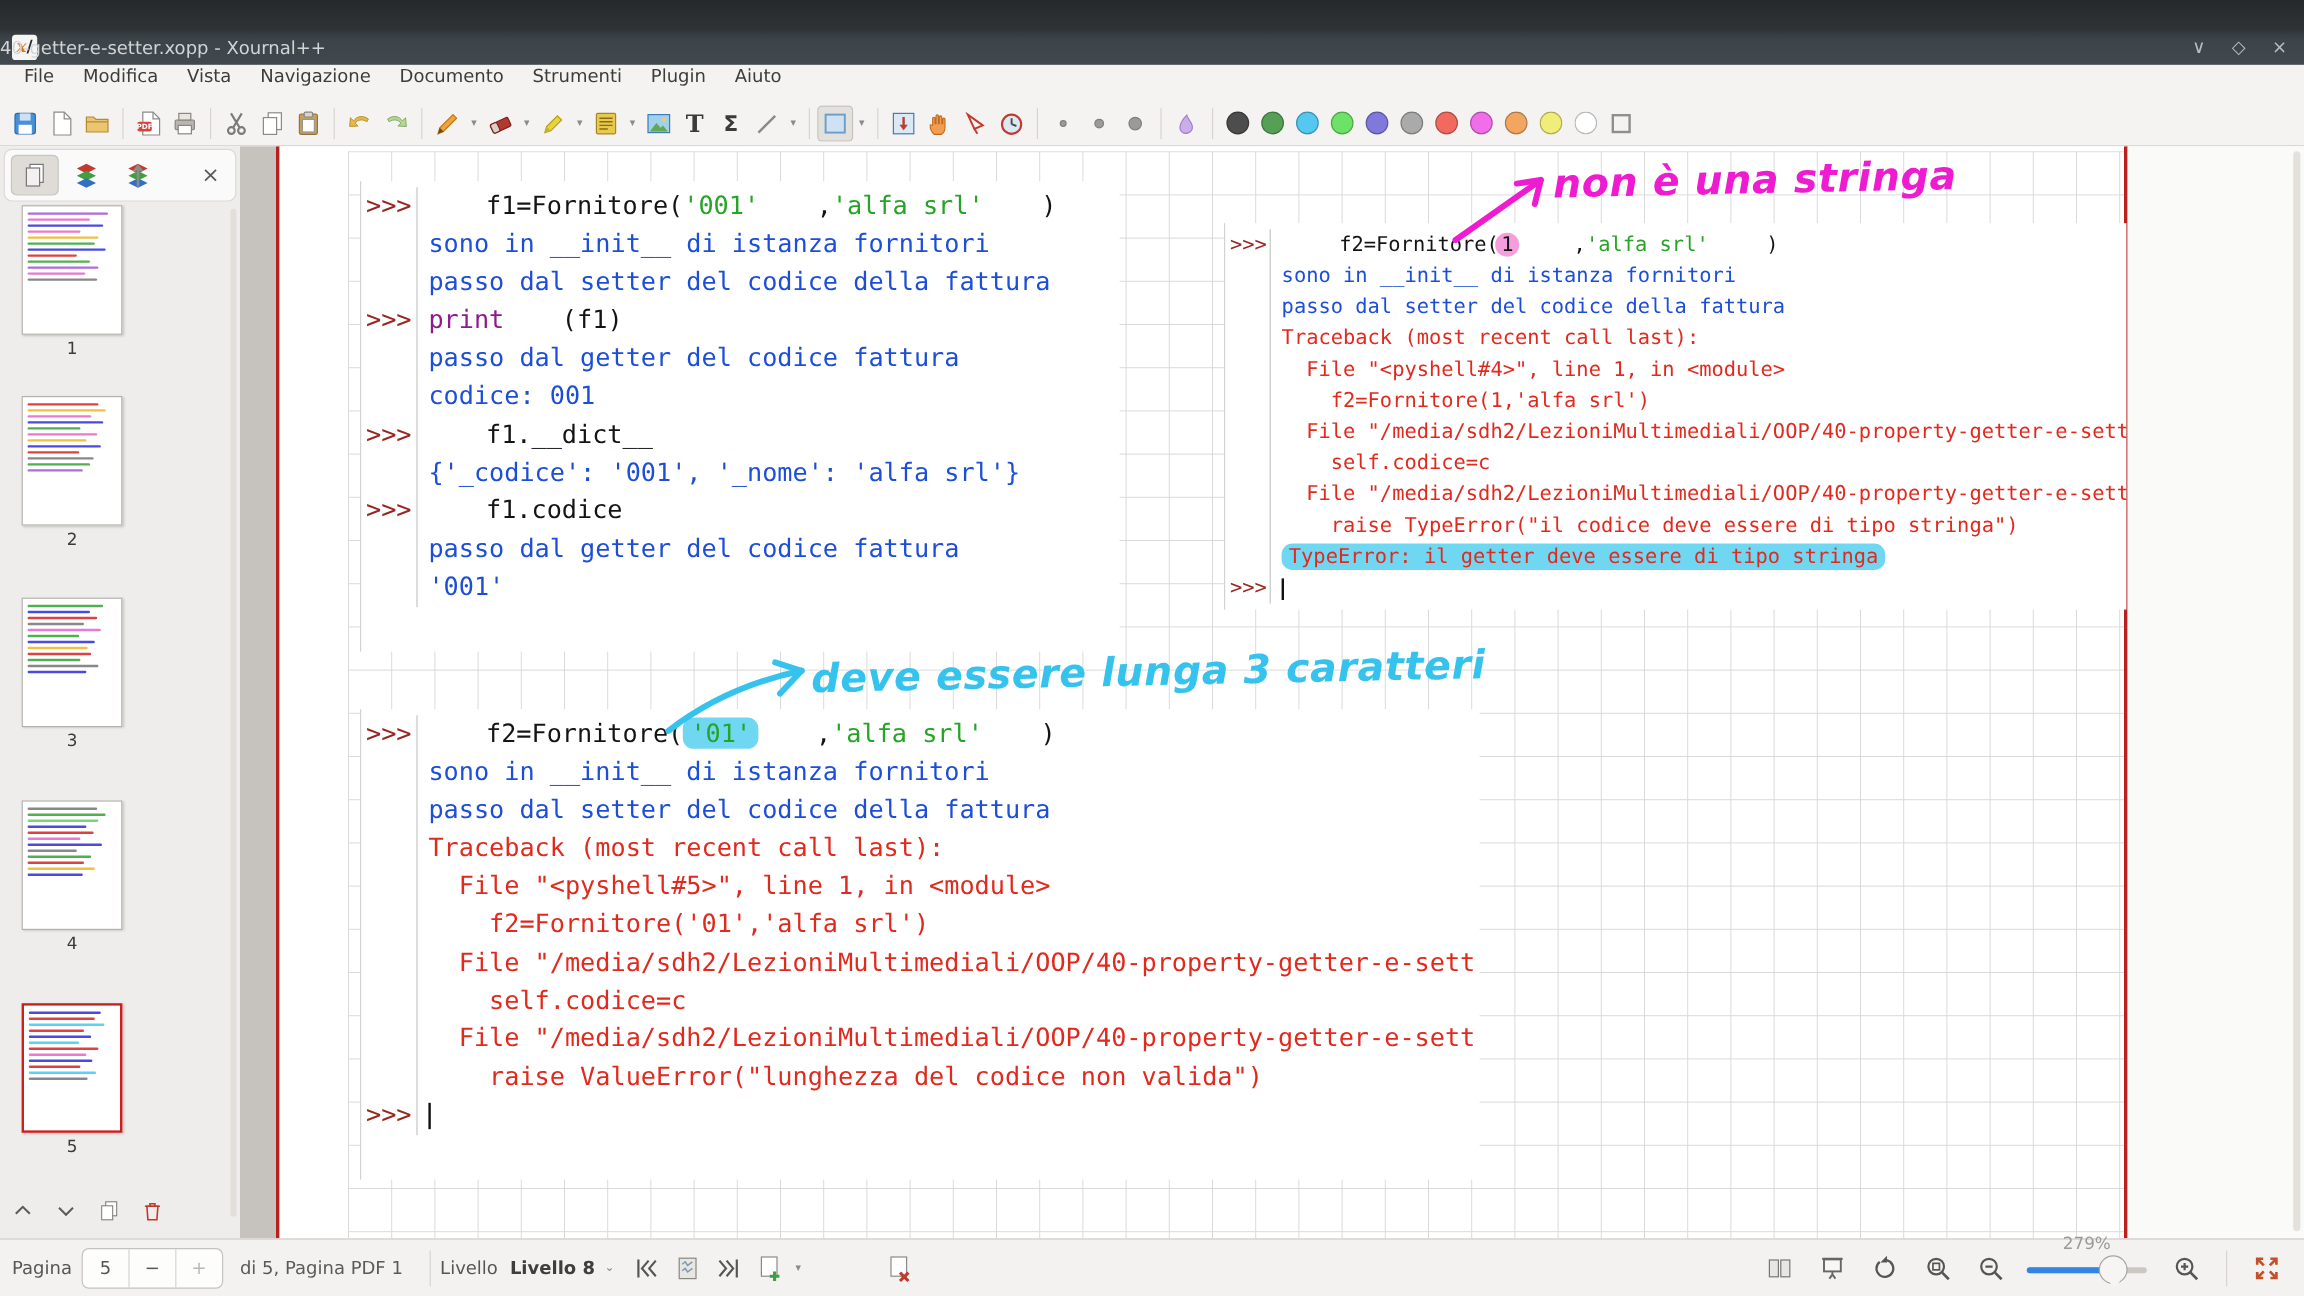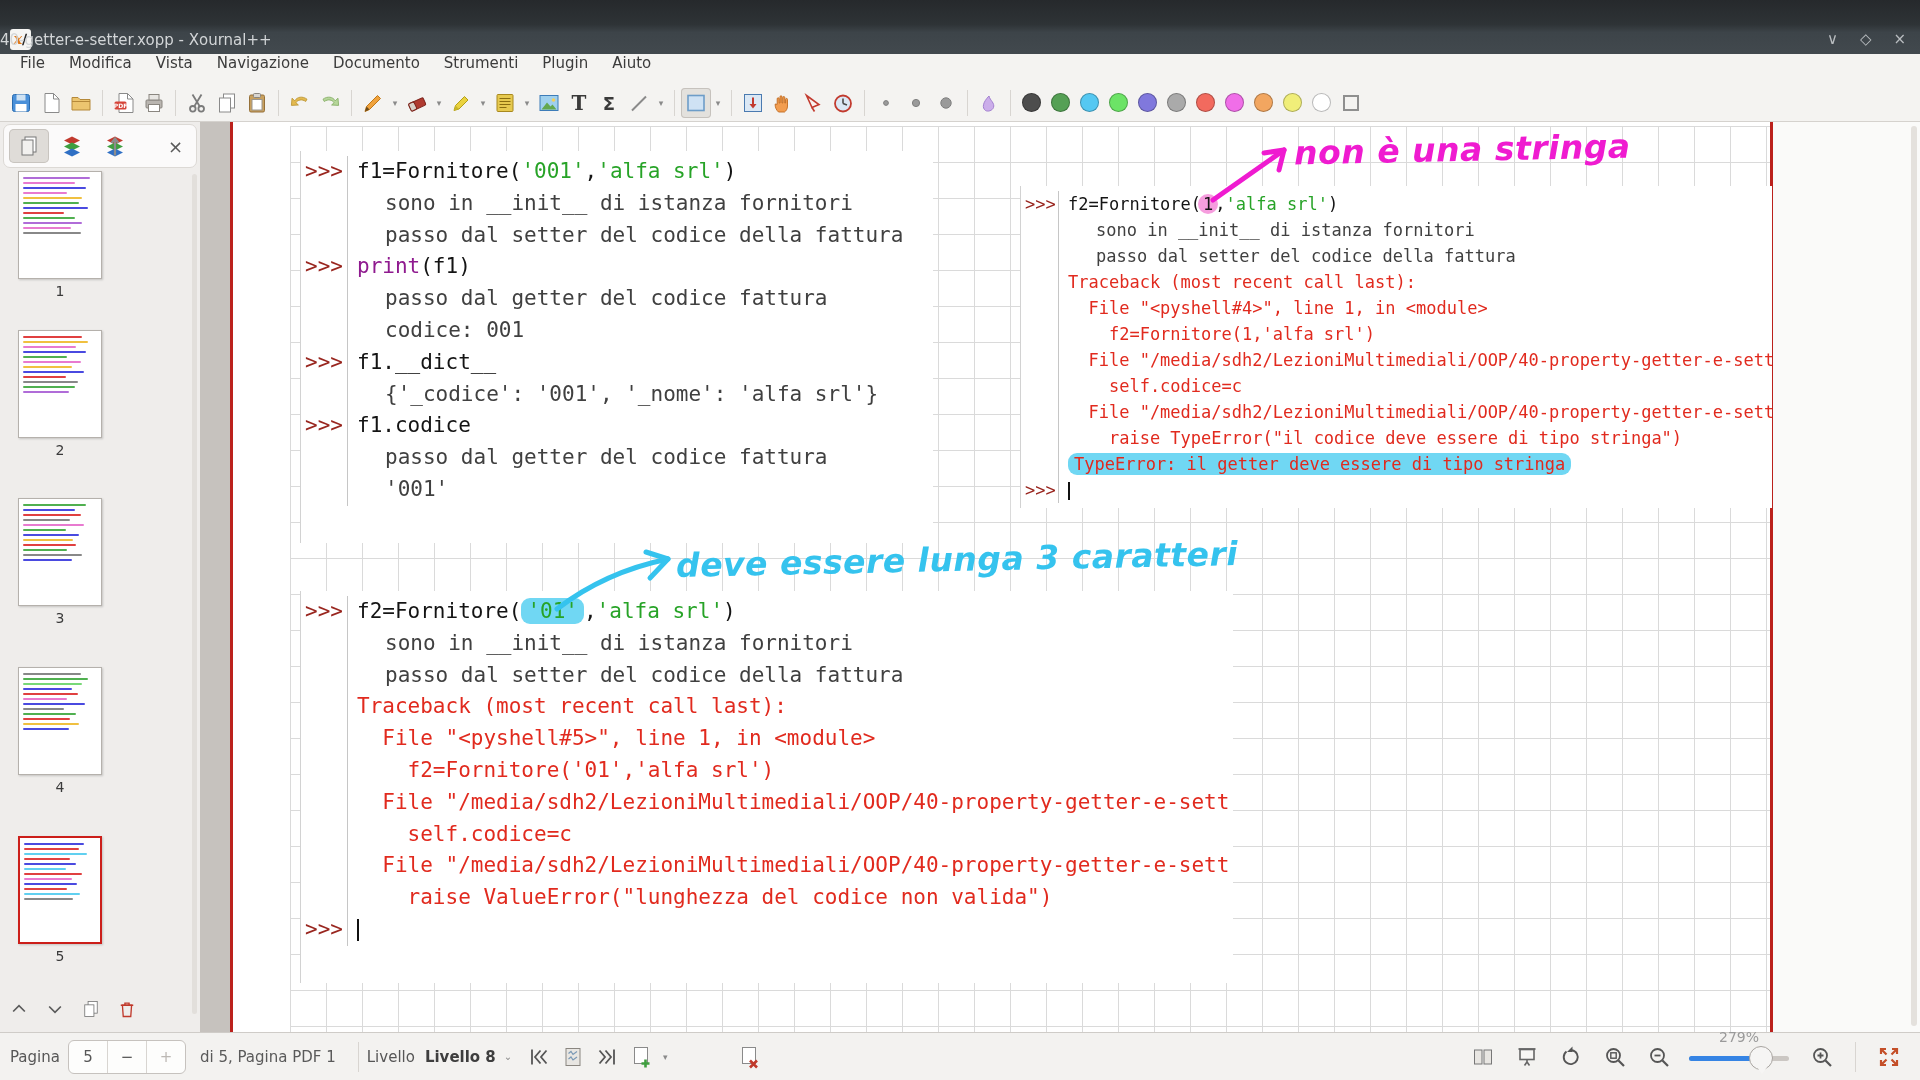--- a/index.html
+++ b/index.html
@@ -68,22 +68,22 @@
     background-size:36px 36px; }
   .outside { position:absolute; left:1773px; top:0; width:147px; height:910px; background:#fafaf9; }
   .vscroll { position:absolute; right:3px; top:4px; width:6px; height:900px; background:#e4e1dd; border-radius:3px; }
 
   
   .shell { position:absolute; background:#fff; font-family:"DejaVu Sans Mono", monospace;
     border-left:1px solid #d2d2d2; overflow:hidden; }
   .cl { display:flex; white-space:pre; }
   .pr { flex:0 0 auto; color:#99261f; border-right:1px solid #c6c6c6; padding-left:4px; }
   .ct { padding-left:9px; }
-  .c-code { color:#141414; } .c-str { color:#27a327; } .c-kw { color:#8f1a8f; }
-  .c-out { color:#404040;margin-left:28px; } .c-err { color:#e12a1e; }
+  .c-code { color:#141414;margin-left:48px; } .c-str { color:#27a327; } .c-kw { color:#8f1a8f; }
+  .c-out { color:#1d4ed8; } .c-err { color:#e12a1e; }
   .hl-cyan { background:#70d7f3; border-radius:9px; padding:1px 6px; }
   .hl-pink { background:rgba(245,140,216,.85); border-radius:50%; padding:0 5px; margin:0 -3px; }
   .caret { display:inline-block; width:2px; height:1.05em; background:#111; vertical-align:text-bottom; }
 
   .annot { position:absolute; font-weight:bold; font-style:italic; letter-spacing:.5px;
     transform:rotate(-1.2deg); white-space:nowrap; }
   .arrows { position:absolute; inset:0; pointer-events:none; }
 
   
   .statusbar { position:relative; height:48px; background:#f3f2f0; border-top:1px solid #cfccc8;

